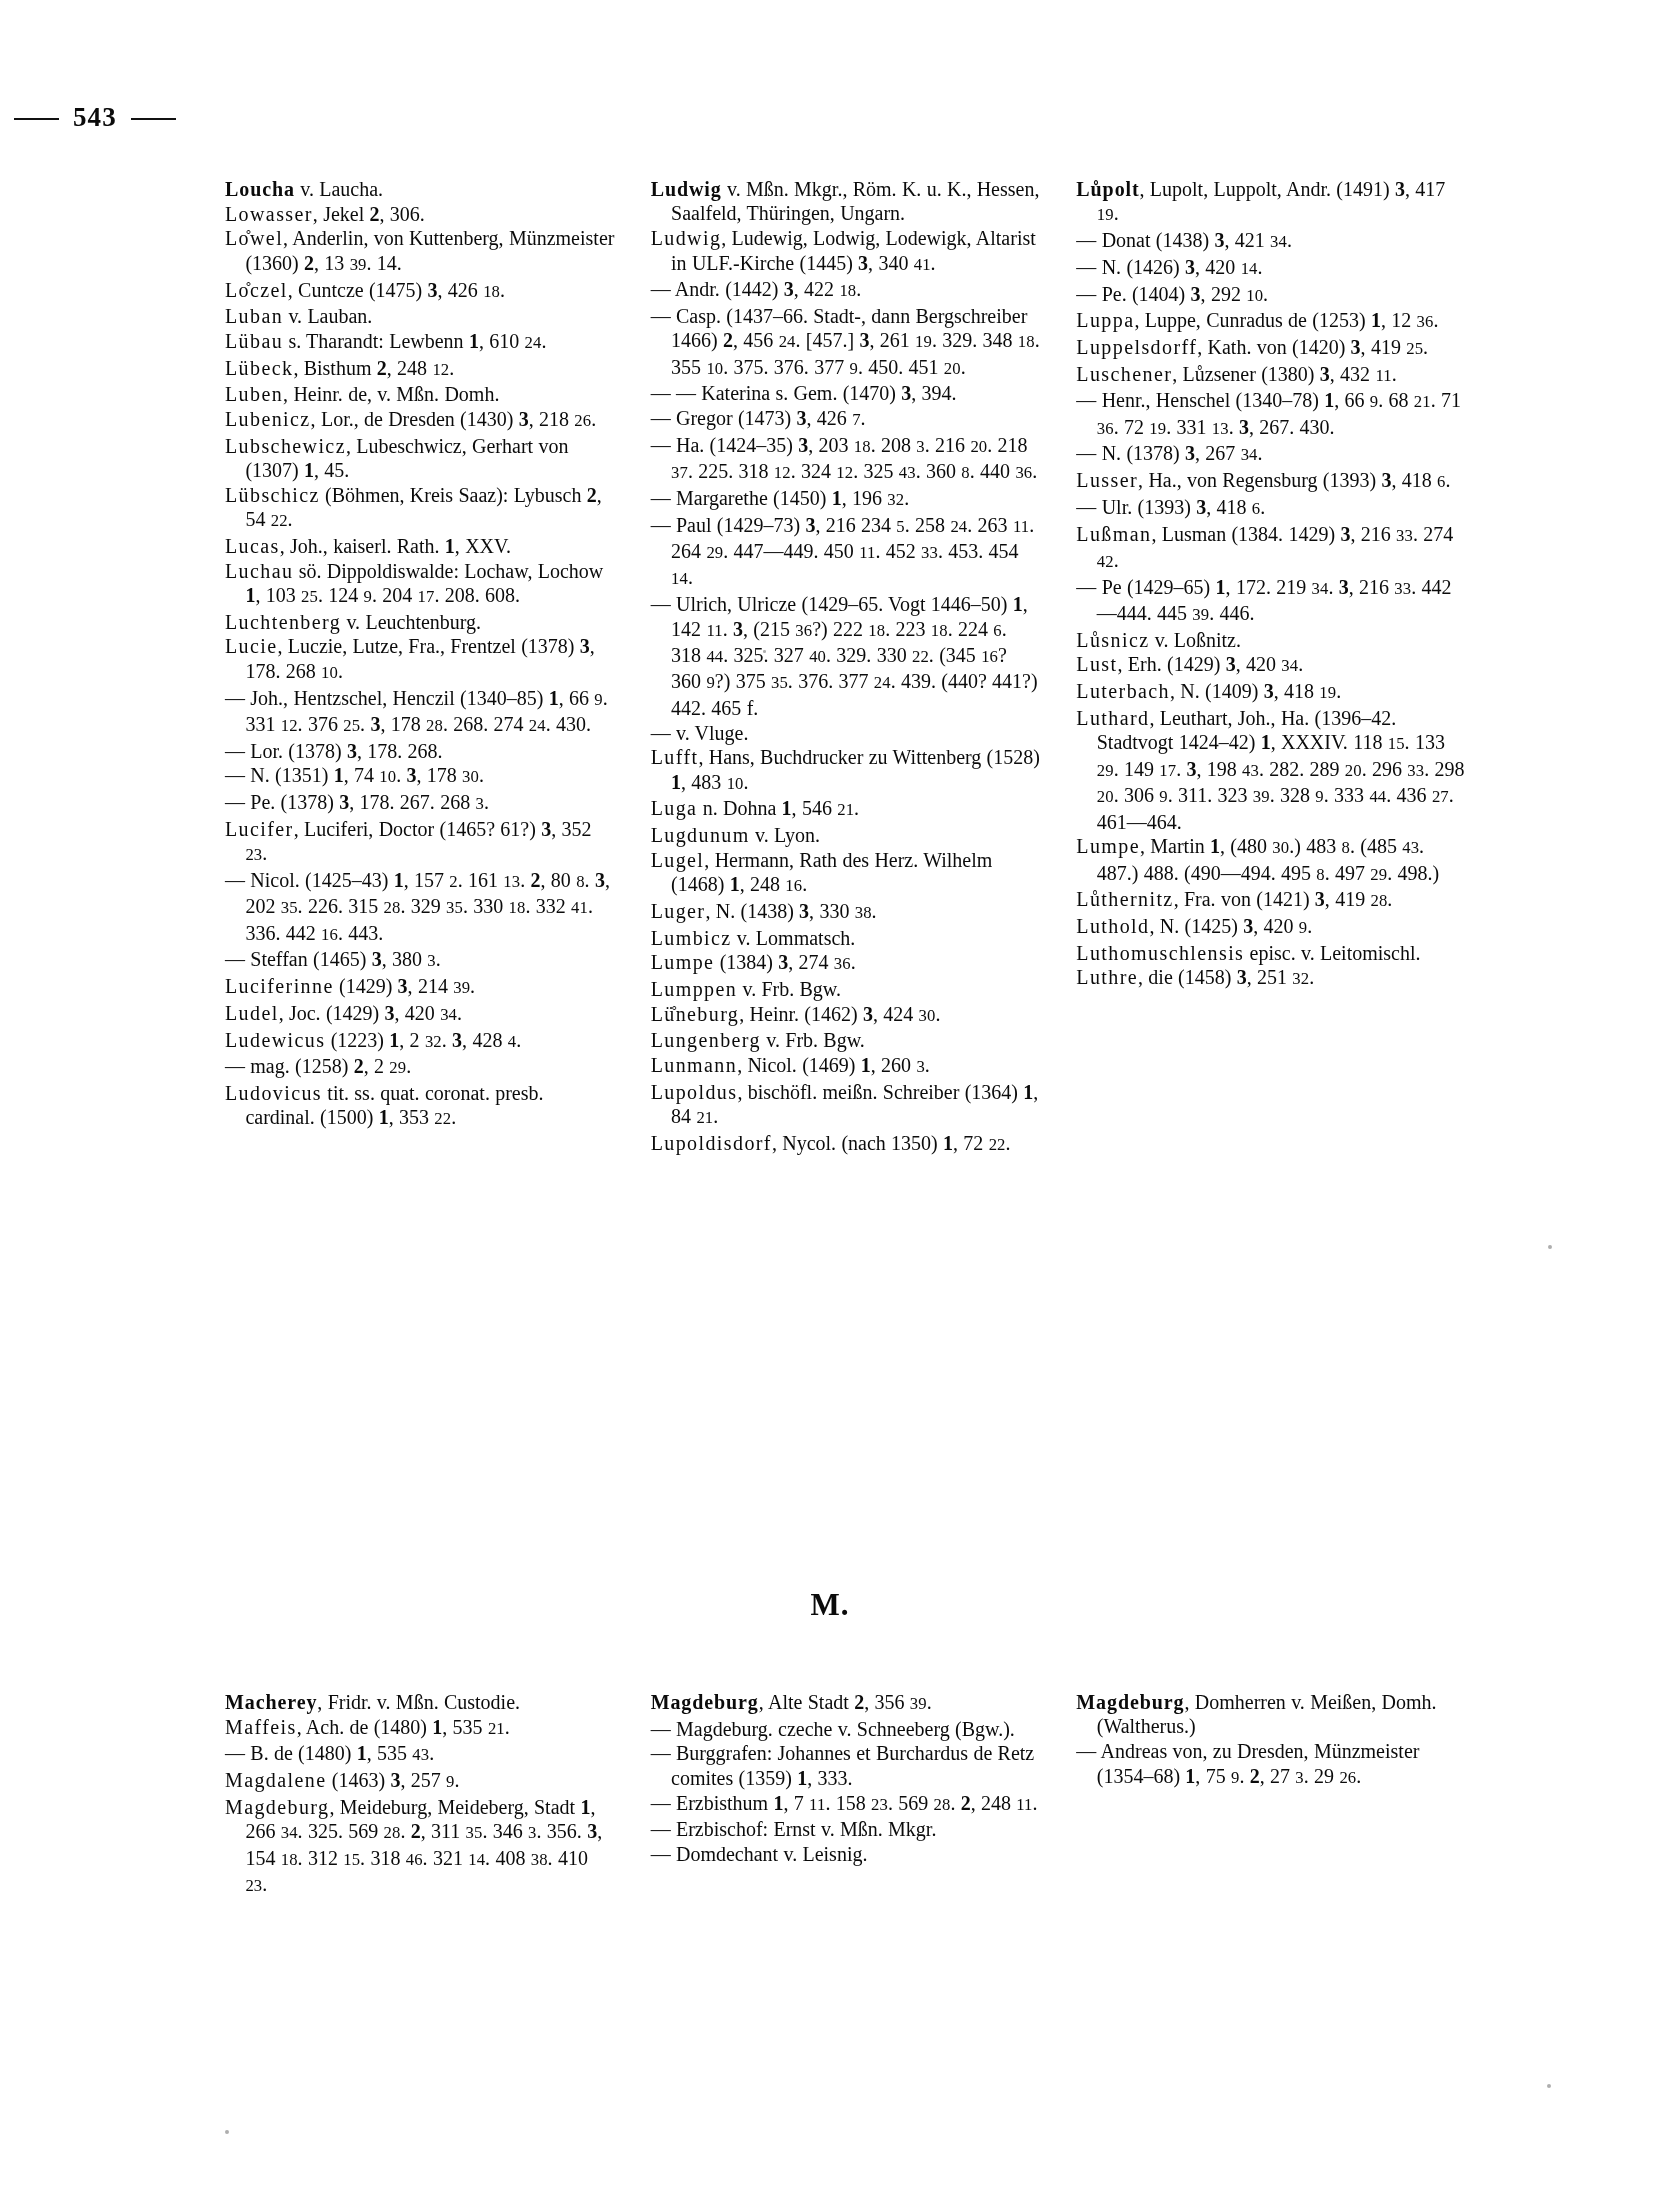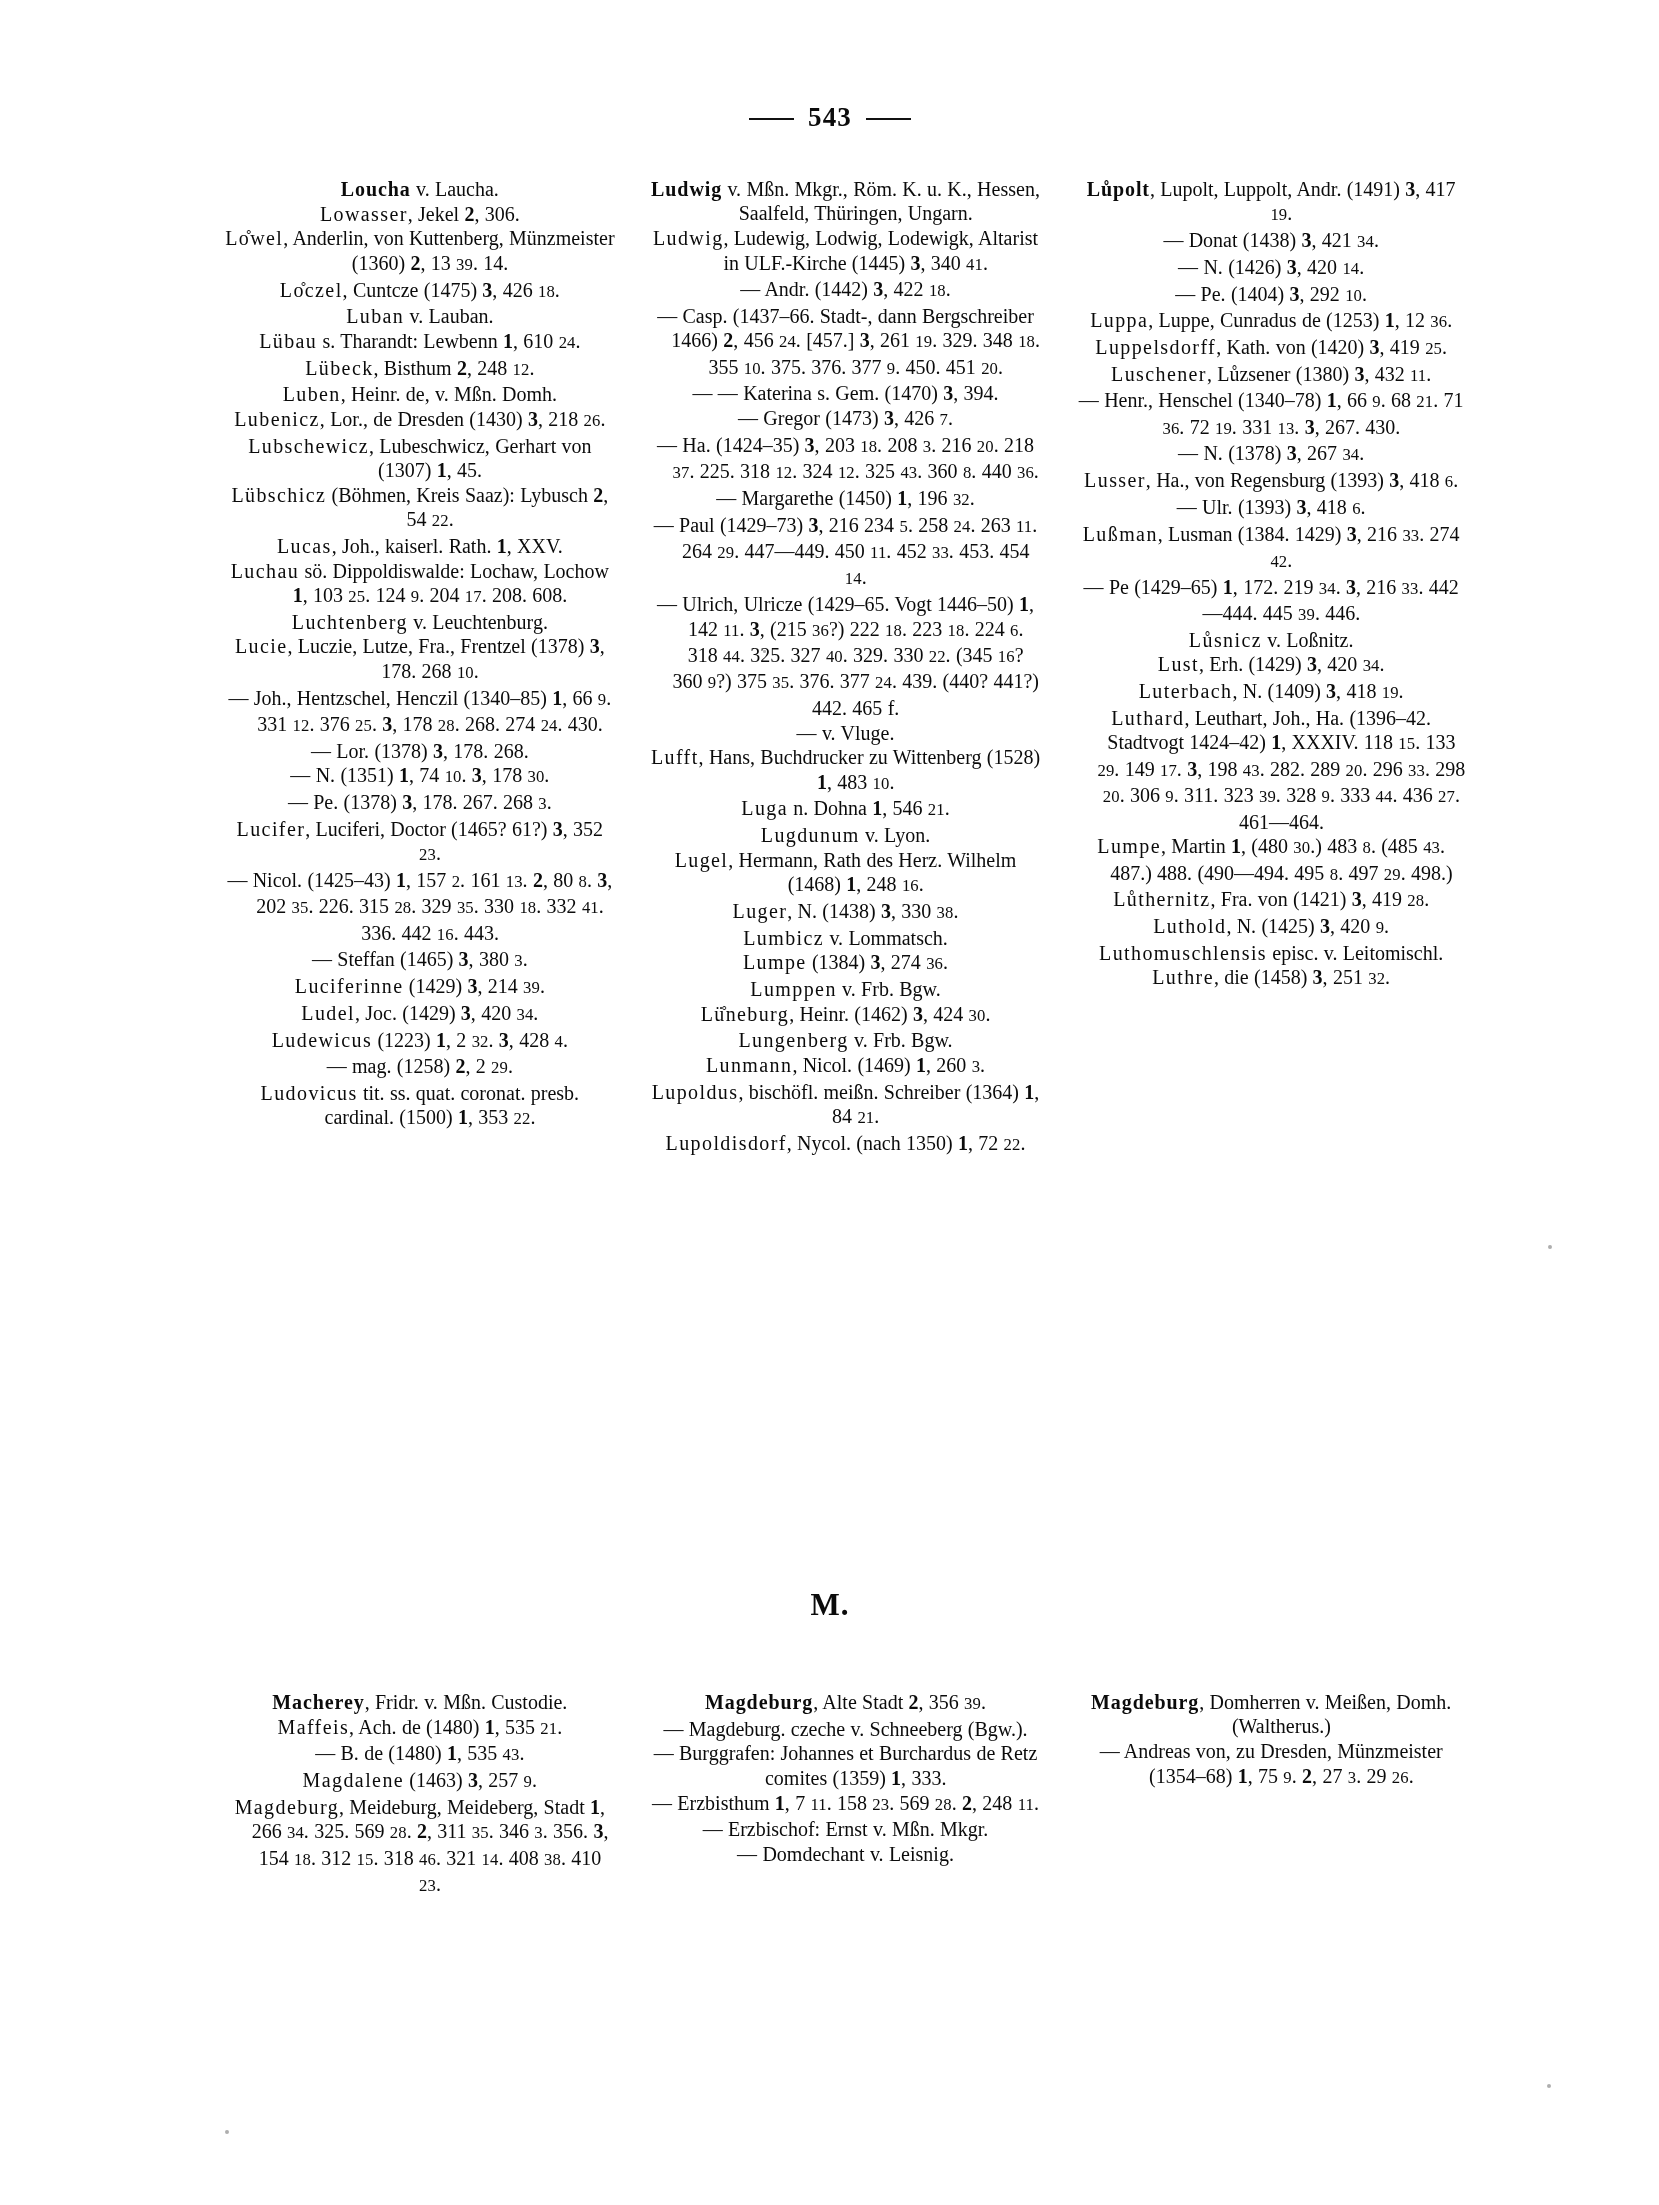--- a/index.html
+++ b/index.html
@@ -21,21 +21,20 @@
     width: 1660px;
     height: 2205px;
   }
 
   
   .runhead {
     position: absolute;
     left: 0;
     top: 102px;
     width: 1660px;
-    text-align: center;
     font-size: 25px;
     letter-spacing: 0.5px;
   }
   .runhead .rule {
     display: inline-block;
     width: 45px;
     height: 0;
     border-top: 2.1px solid #111;
     vertical-align: 6.4px;
     margin: 0 14px;
@@ -47,21 +46,20 @@
   }
 
   
   .cols {
     position: absolute;
     left: 225px;
     top: 177px;
     width: 1241px;
     display: flex;
     gap: 36px;
-    text-align: center;
   }
   .cols.lower { top: 1690px; }
 
   .col {
     width: 395px;
     font-size: 20px;
     line-height: 24.4px;
   }
 
   

